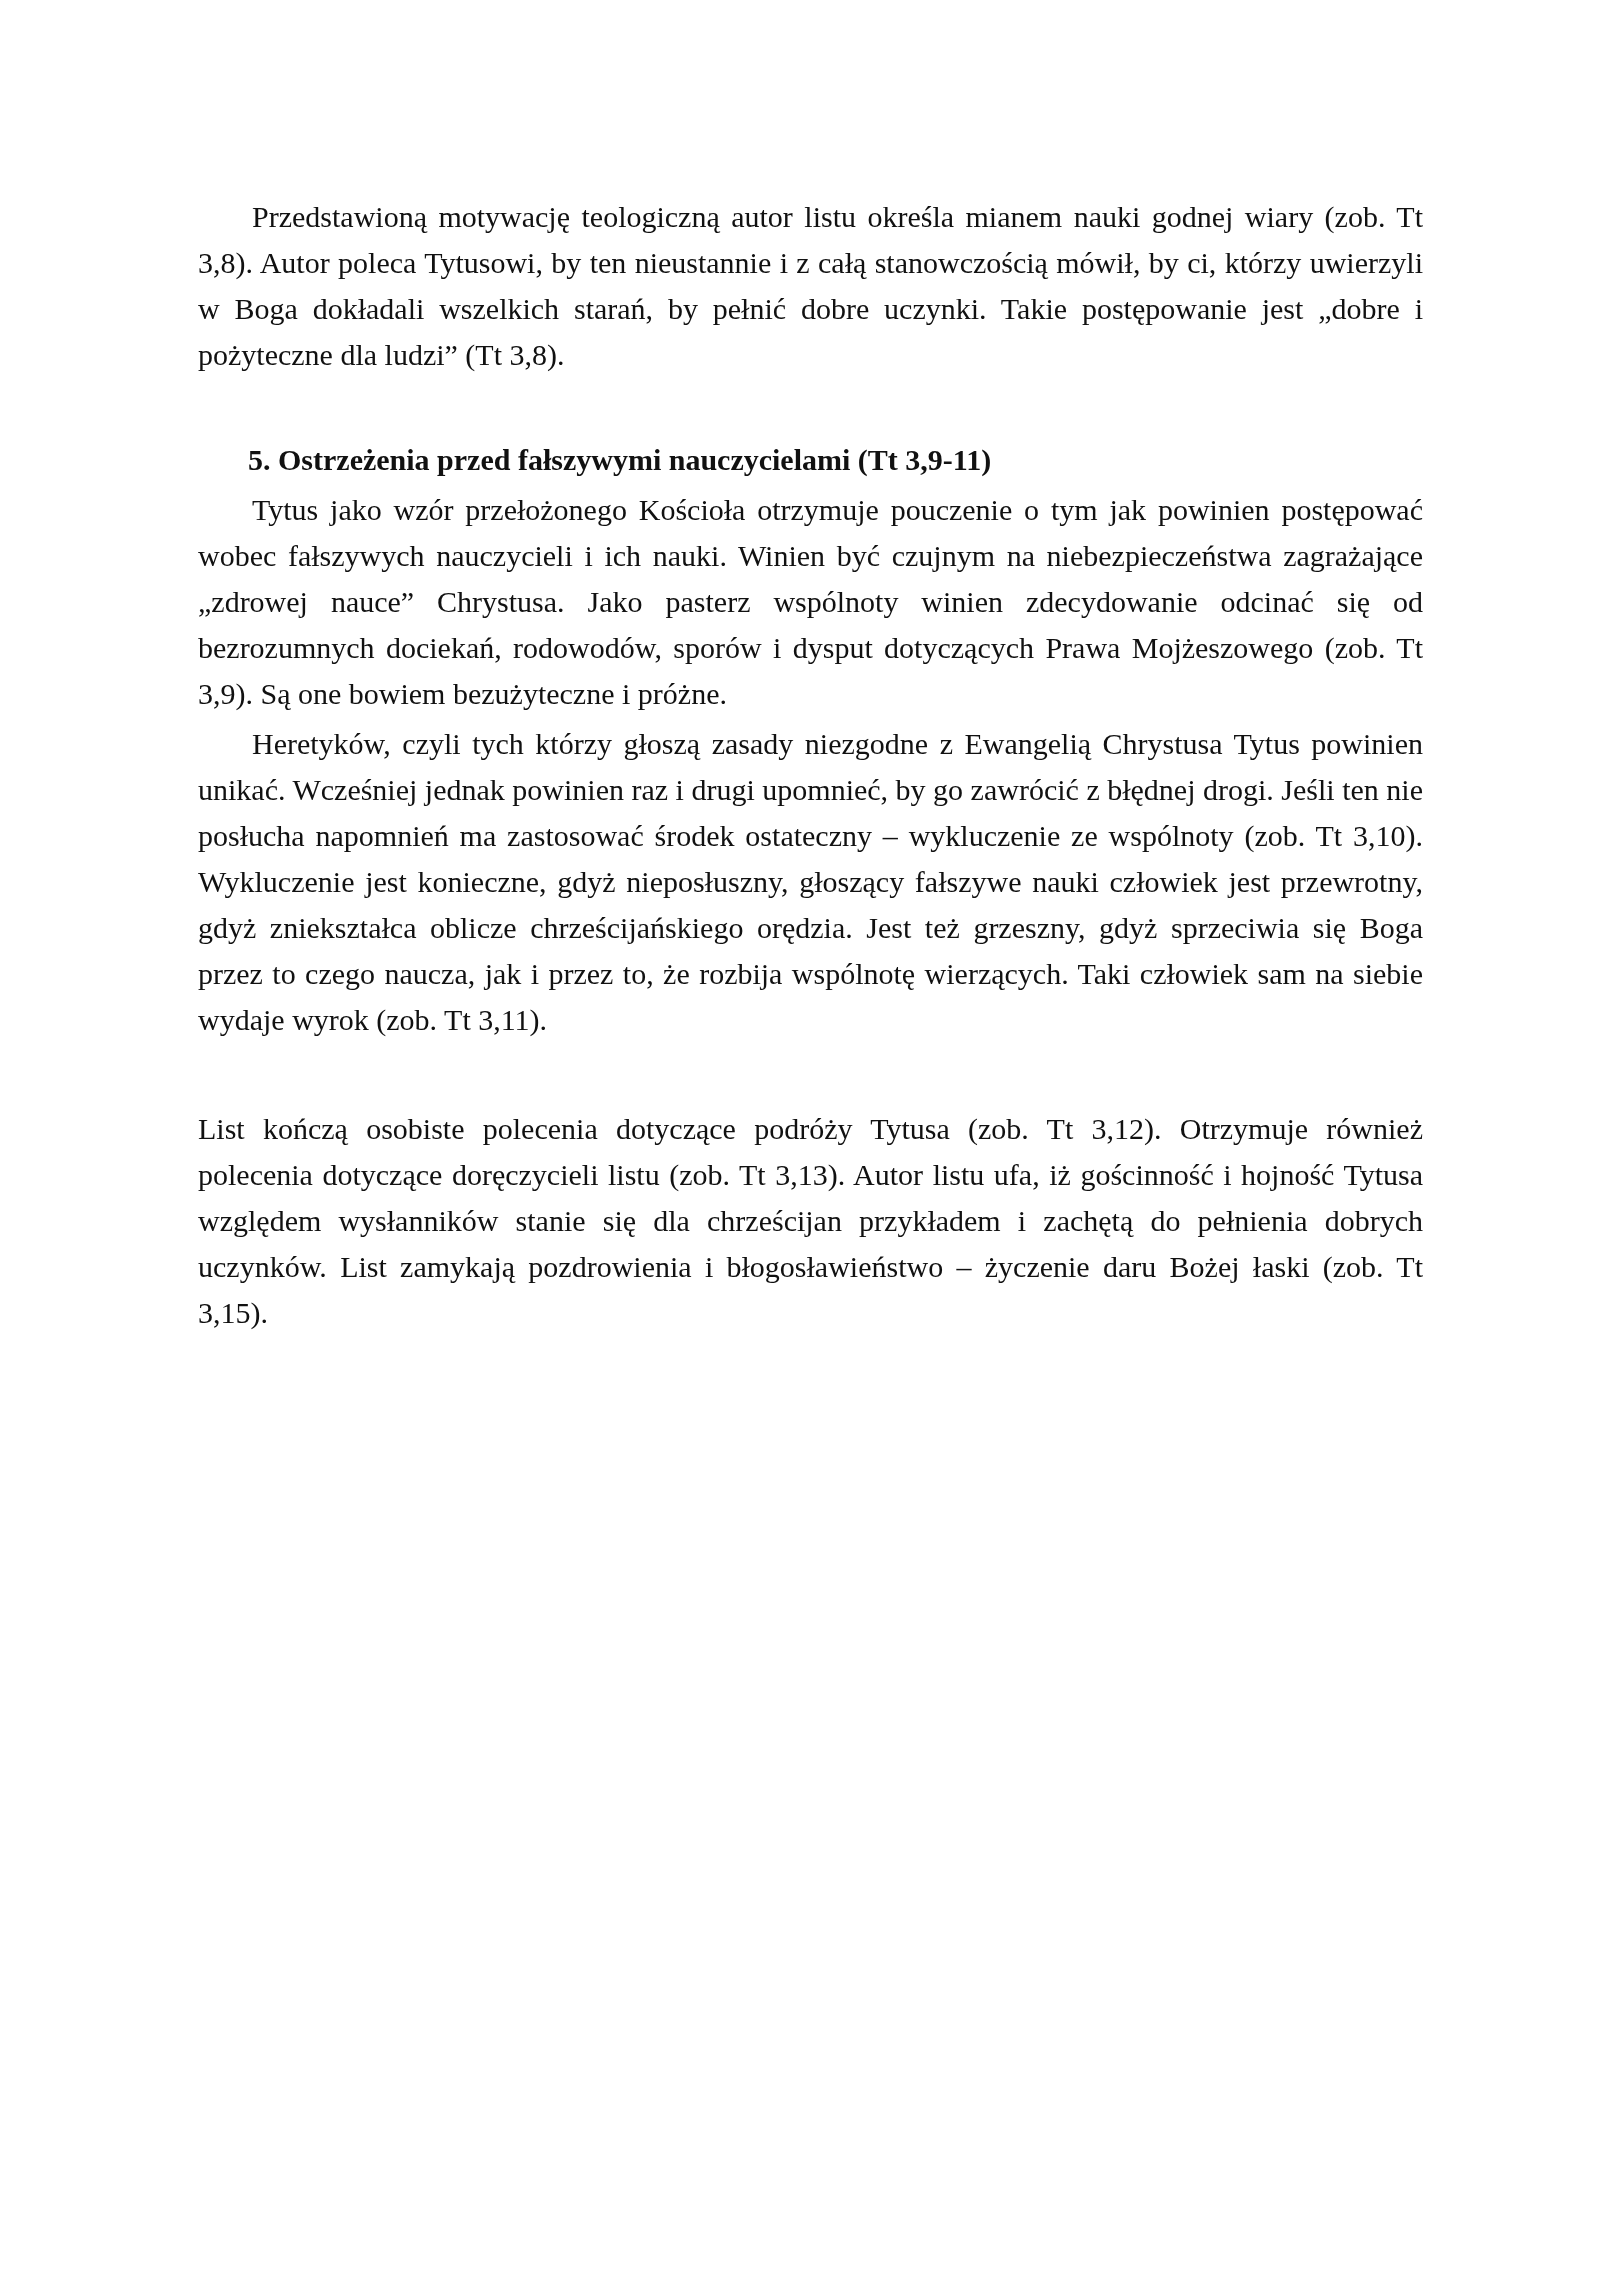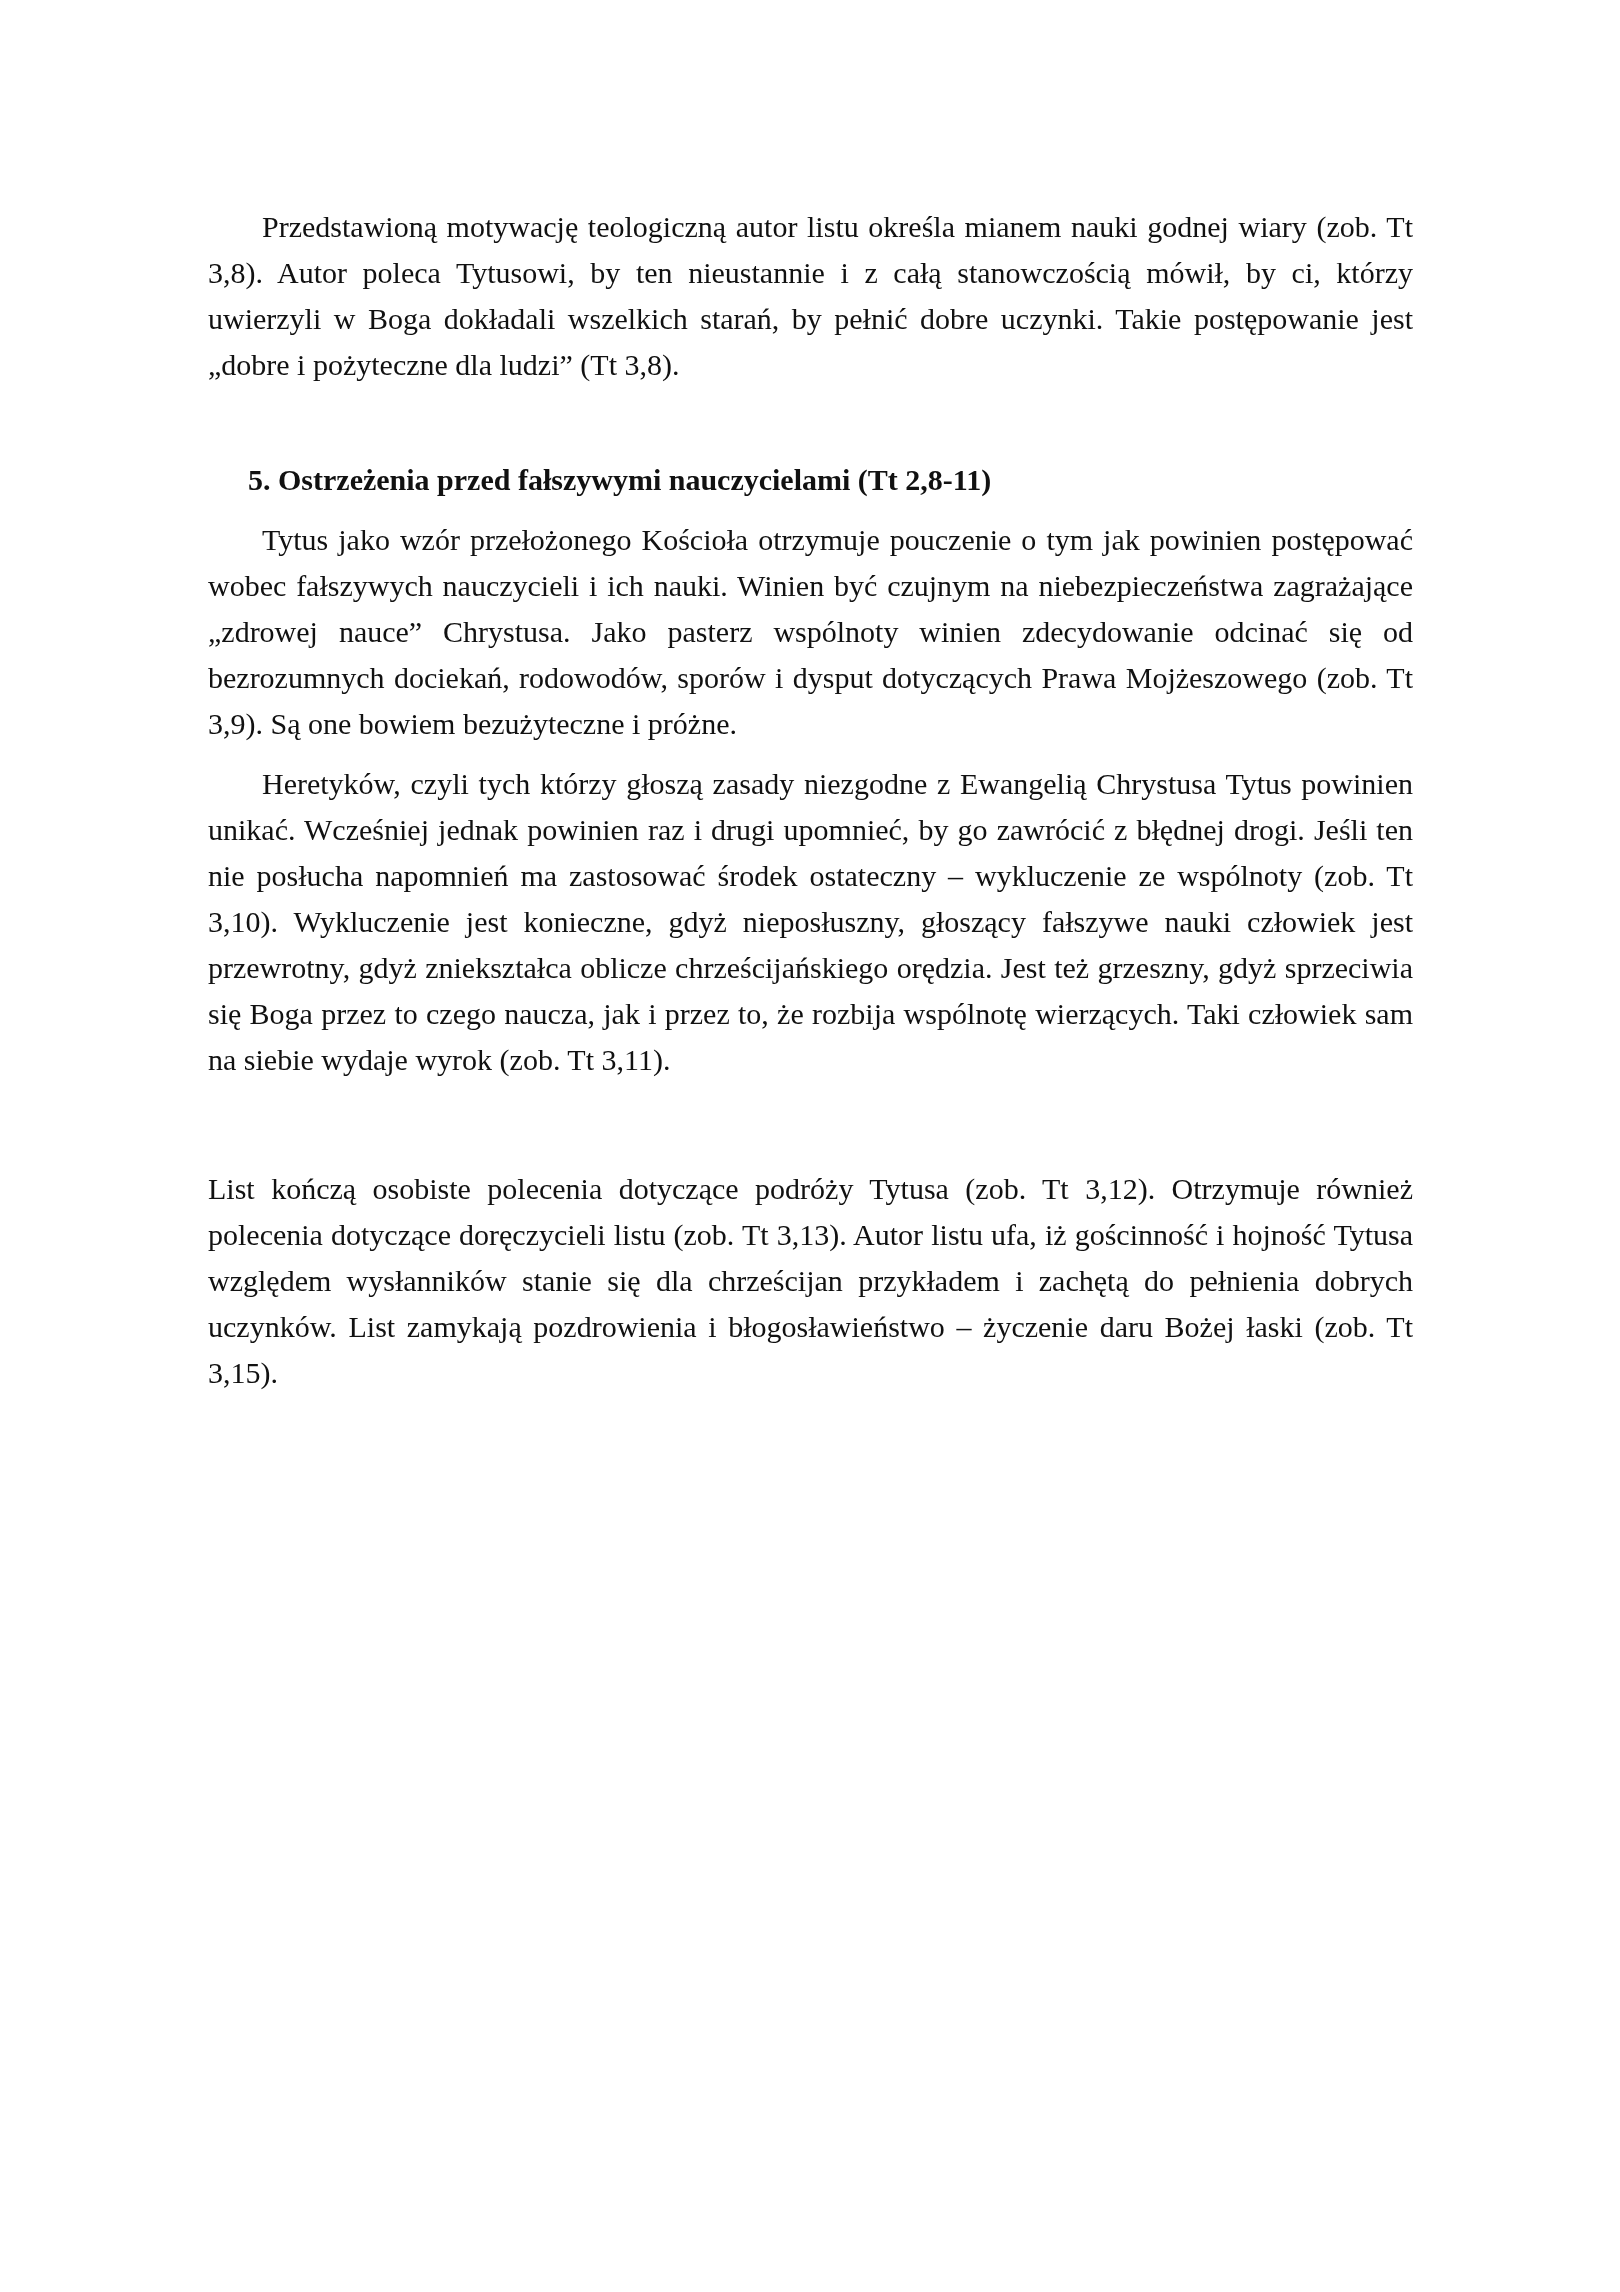--- a/index.html
+++ b/index.html
@@ -7,42 +7,42 @@
   .page {
     position: absolute;
     left: 194px;
     top: 190px;
     width: 1233px;
     font-family: "Liberation Serif", "DejaVu Serif", serif;
     font-size: 30px;
     line-height: 46px;
     color: #111111;
   }
-  p { margin: 14px; text-align: justify; }
+  p { margin: 4px; text-align: justify; }
   .indent { text-indent: 54px; }
   h2 {
     margin: 0;
     font-size: 30px;
     font-weight: bold;
     line-height: 46px;
     padding-left: 54px;
   }
   .gap { height: 46px; }
   .gap-small { height: 8.8px; }
 </style>
 </head>
 <body>
 
 <div class="page">
   <p class="indent">Przedstawioną motywację teologiczną autor listu określa mianem nauki godnej wiary (zob. Tt 3,8). Autor poleca Tytusowi, by ten nieustannie i z całą stanowczością mówił, by ci, którzy uwierzyli w Boga dokładali wszelkich starań, by pełnić dobre uczynki. Takie postępowanie jest „dobre i pożyteczne dla ludzi” (Tt 3,8).</p>
 
   <div class="gap"></div>
   <div class="gap-small"></div>
 
-  <h2>5. Ostrzeżenia przed fałszywymi nauczycielami (Tt 2,8-11)</h2>
+  <h2>5. Ostrzeżenia przed fałszywymi nauczycielami (Tt 3,9-11)</h2>
   <p class="indent">Tytus jako wzór przełożonego Kościoła otrzymuje pouczenie o tym jak powinien postępować wobec fałszywych nauczycieli i ich nauki. Winien być czujnym na niebezpieczeństwa zagrażające „zdrowej nauce” Chrystusa. Jako pasterz wspólnoty winien zdecydowanie odcinać się od bezrozumnych dociekań, rodowodów, sporów i dysput dotyczących Prawa Mojżeszowego (zob. Tt 3,9). Są one bowiem bezużyteczne i próżne.</p>
   <p class="indent">Heretyków, czyli tych którzy głoszą zasady niezgodne z Ewangelią Chrystusa Tytus powinien unikać. Wcześniej jednak powinien raz i drugi upomnieć, by go zawrócić z błędnej drogi. Jeśli ten nie posłucha napomnień ma zastosować środek ostateczny – wykluczenie ze wspólnoty (zob. Tt 3,10). Wykluczenie jest konieczne, gdyż nieposłuszny, głoszący fałszywe nauki człowiek jest przewrotny, gdyż zniekształca oblicze chrześcijańskiego orędzia. Jest też grzeszny, gdyż sprzeciwia się Boga przez to czego naucza, jak i przez to, że rozbija wspólnotę wierzących. Taki człowiek sam na siebie wydaje wyrok (zob. Tt 3,11).</p>
 
   <div class="gap"></div>
   <div class="gap-small"></div>
 
   <p>List kończą osobiste polecenia dotyczące podróży Tytusa (zob. Tt 3,12). Otrzymuje również polecenia dotyczące doręczycieli listu (zob. Tt 3,13). Autor listu ufa, iż gościnność i hojność Tytusa względem wysłanników stanie się dla chrześcijan przykładem i zachętą do pełnienia dobrych uczynków. List zamykają pozdrowienia i błogosławieństwo – życzenie daru Bożej łaski (zob. Tt 3,15).</p>
 </div>
 
 

